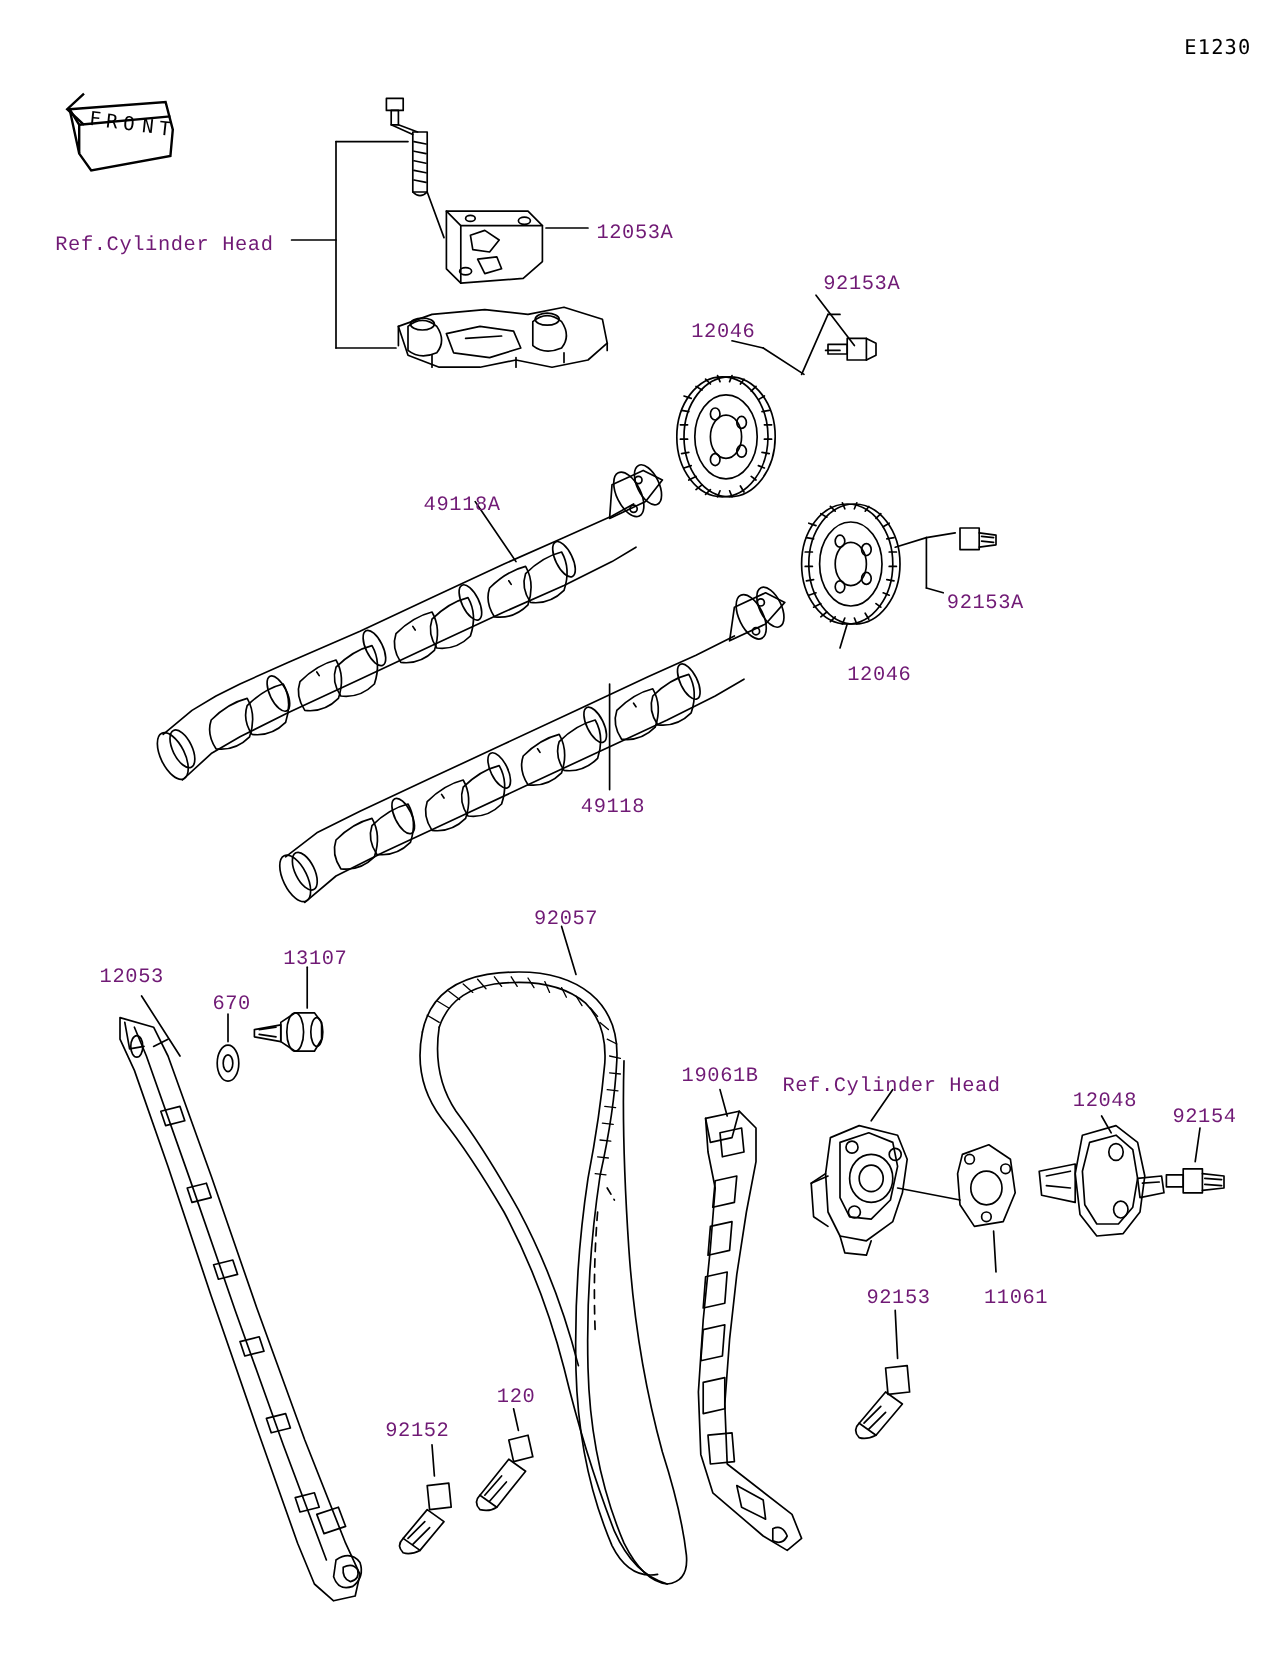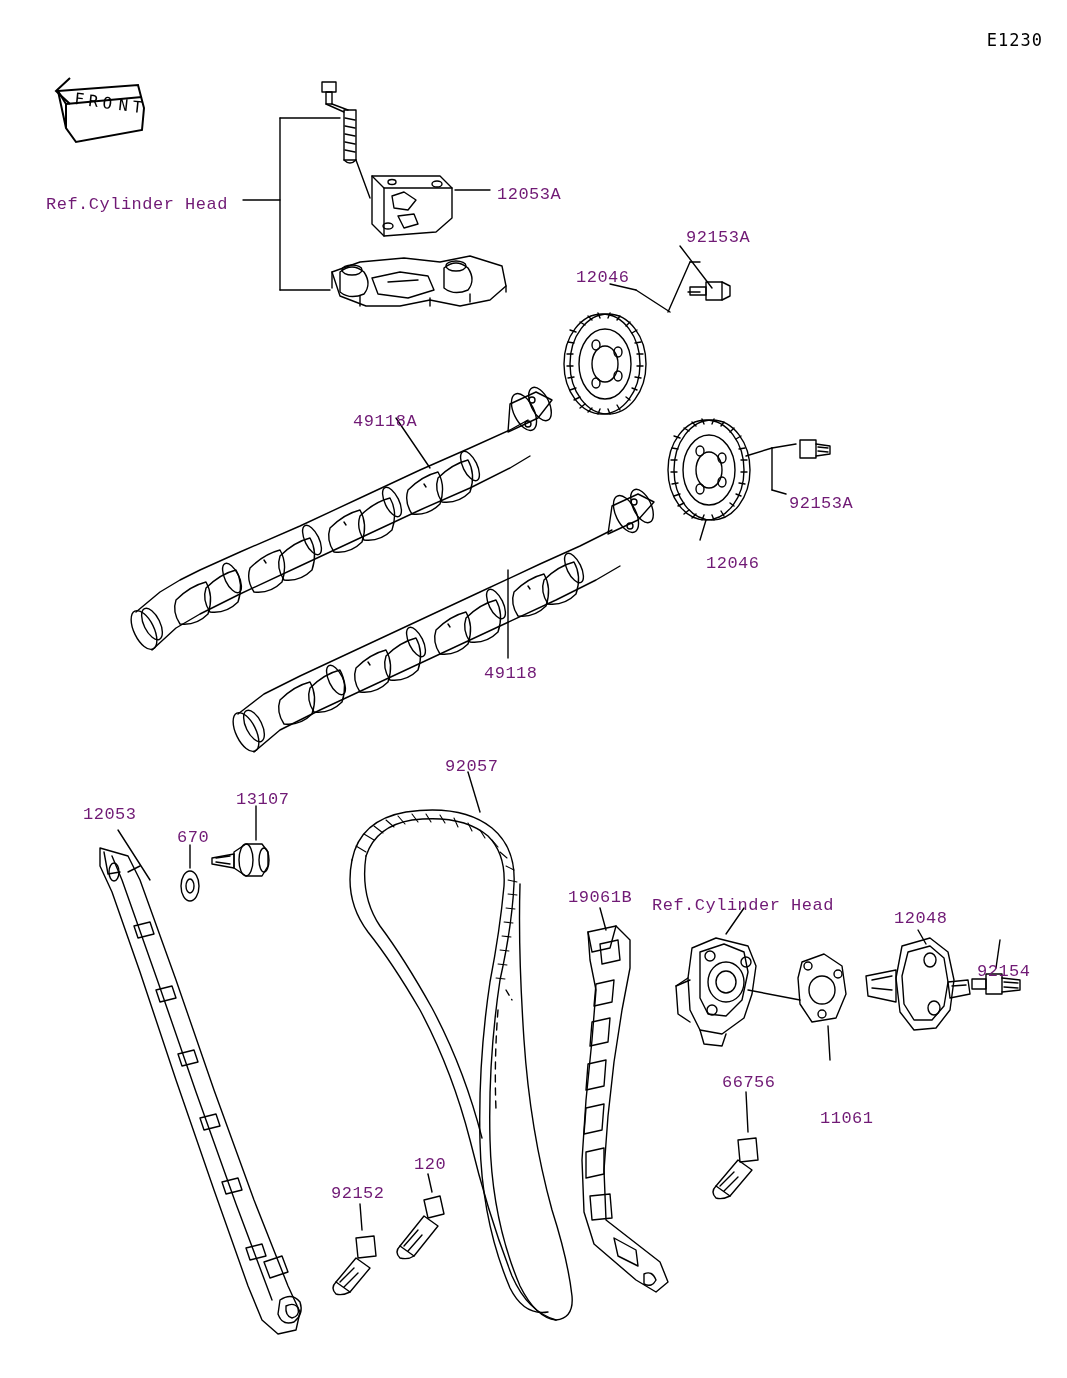--- a/index.html
+++ b/index.html
@@ -353,19 +353,19 @@
   <div class="lbl" style="left:789px; top:494px;">92153A</div>
   <div class="lbl" style="left:706px; top:554px;">12046</div>
   <div class="lbl" style="left:484px; top:664px;">49118</div>
   <div class="lbl" style="left:445px; top:757px;">92057</div>
   <div class="lbl" style="left:236px; top:790px;">13107</div>
   <div class="lbl" style="left:83px; top:805px;">12053</div>
   <div class="lbl" style="left:177px; top:828px;">670</div>
   <div class="lbl" style="left:568px; top:888px;">19061B</div>
   <div class="lbl" style="left:652px; top:896px;">Ref.Cylinder Head</div>
   <div class="lbl" style="left:894px; top:909px;">12048</div>
-  <div class="lbl" style="left:977px; top:962px;">92154</div>
-  <div class="lbl" style="left:722px; top:1073px;">66756</div>
-  <div class="lbl" style="left:820px; top:1073px;margin-top:36px;">11061</div>
+  <div class="lbl" style="left:977px; top:922px;">92154</div>
+  <div class="lbl" style="left:722px; top:1073px;">92153</div>
+  <div class="lbl" style="left:820px; top:1073px;">11061</div>
   <div class="lbl" style="left:414px; top:1155px;">120</div>
-  <div class="lbl" style="left:331px; top:1184px;text-align:right;">92152</div>
+  <div class="lbl" style="left:321px; top:1184px;text-align:right;">92152</div>
 
 </div>
 
 </body></html>

